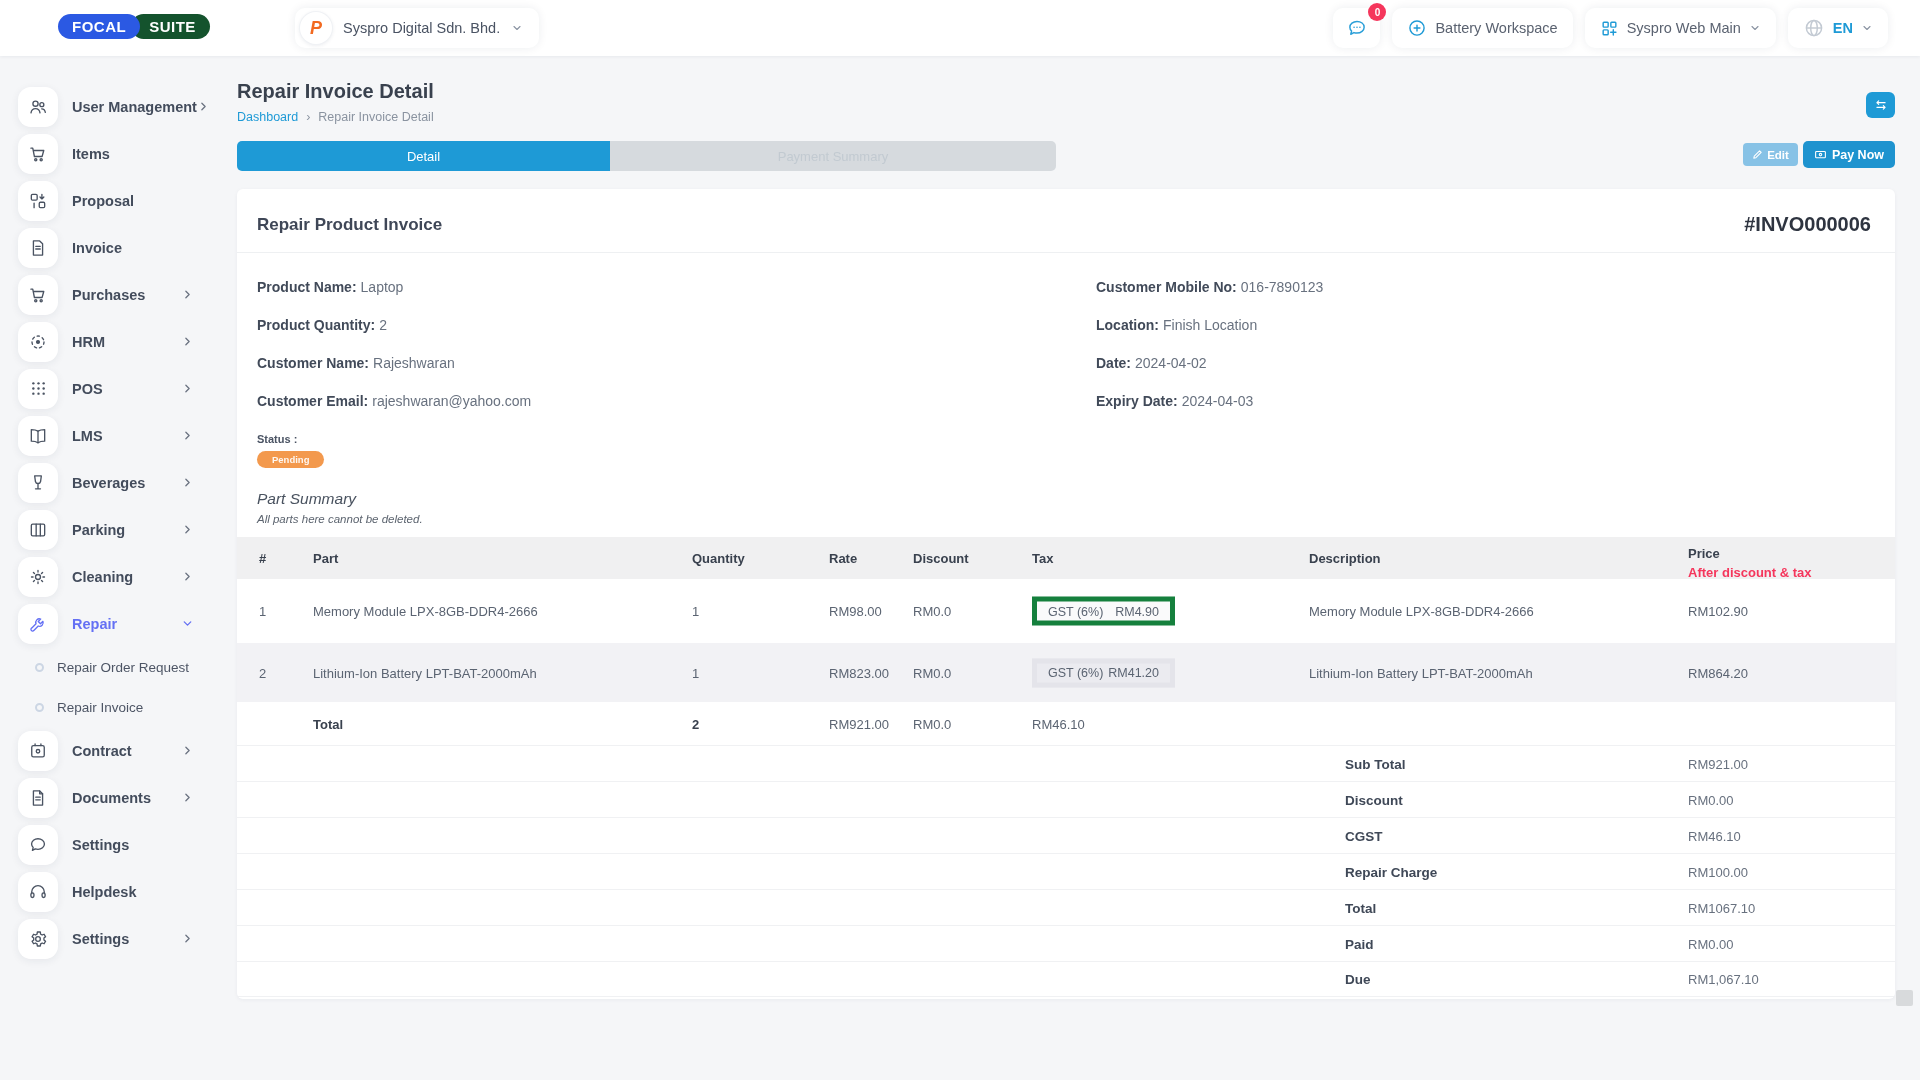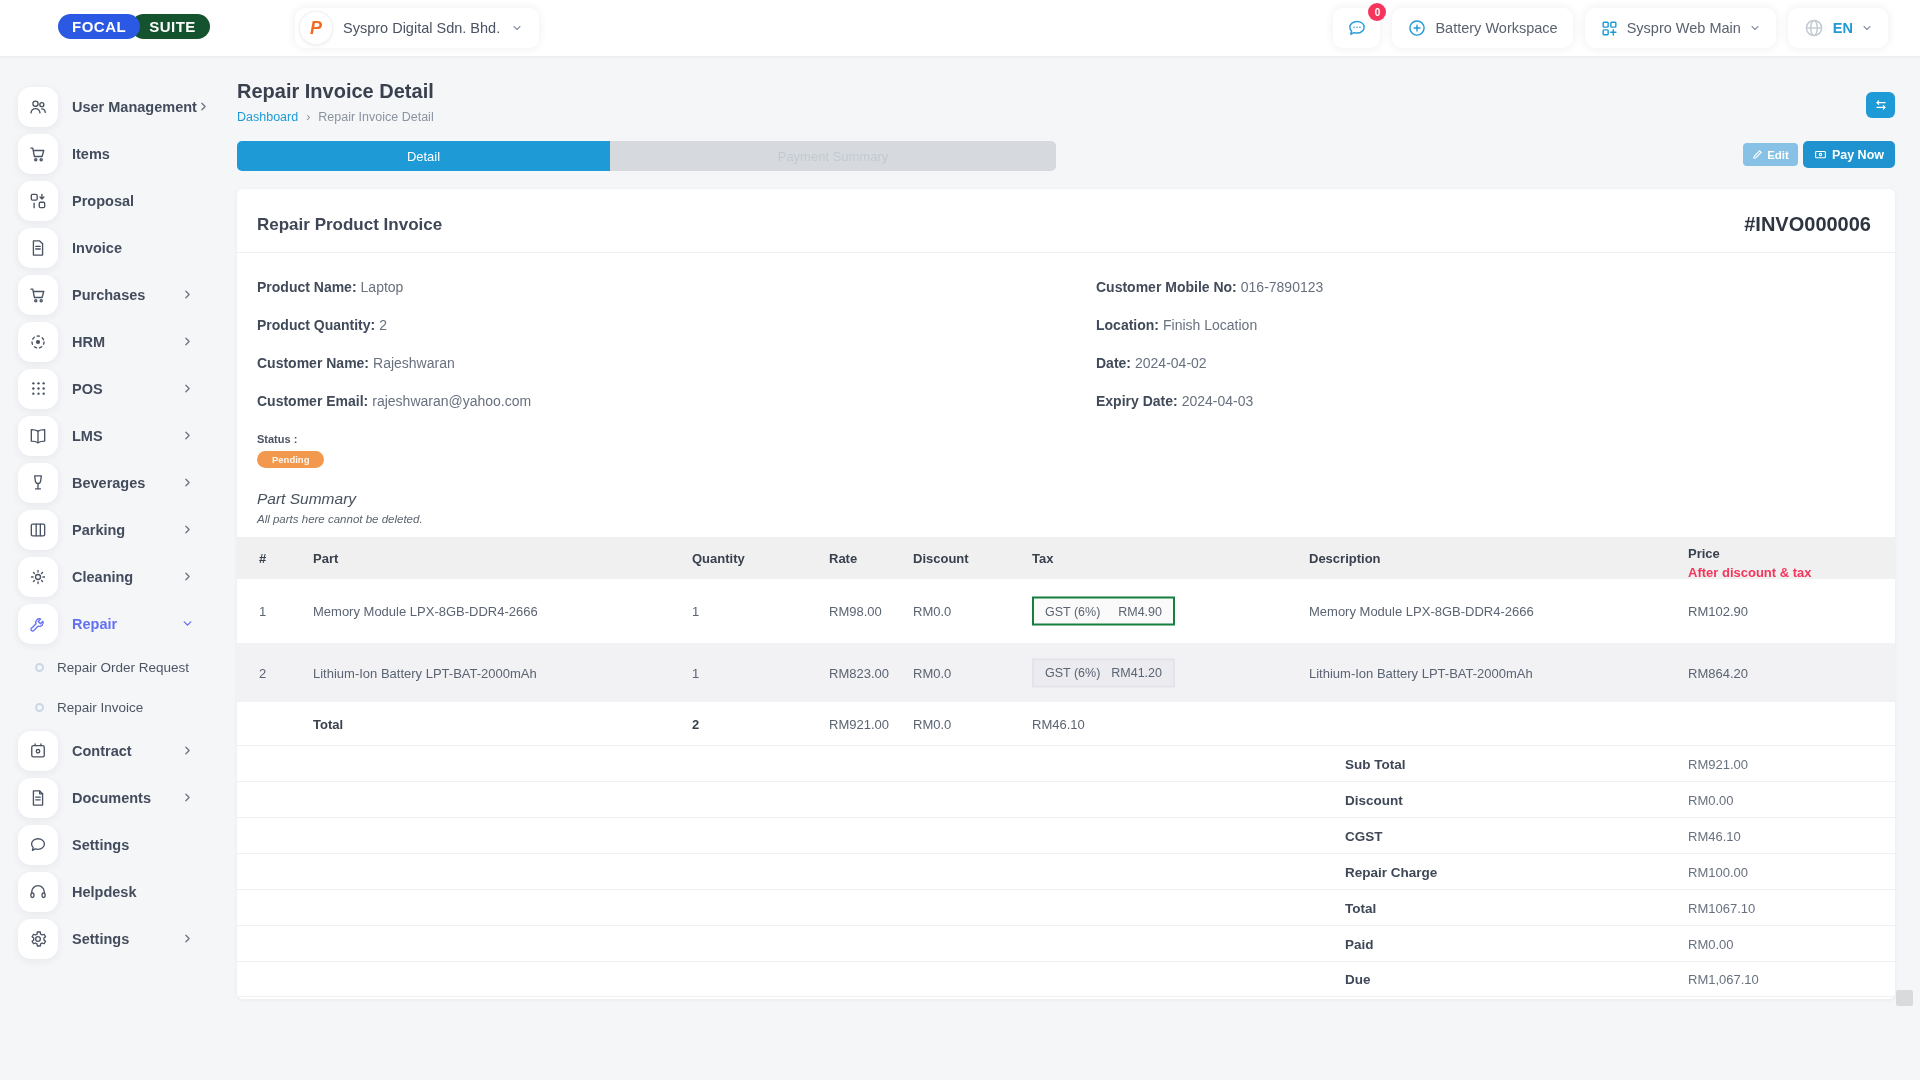--- a/index.html
+++ b/index.html
@@ -118,21 +118,21 @@
     color:#5b6472; white-space:nowrap; }
   .c-no   { left:22px; }
   .c-part { left:76px; }
   .c-qty  { left:455px; }
   .c-rate { left:592px; }
   .c-disc { left:676px; }
   .c-tax  { left:795px; }
   .c-desc { left:1072px; }
   .c-price{ left:1451px; }
   .tax-chip { position:absolute; left:795px; top:50%; transform:translateY(-50%);
-    width:143px; height:29px; background:#fafafb; border:2px solid #15803d;
+    width:143px; height:29px; background:#fafafb; border:5px solid #15803d;
     display:flex; align-items:center; justify-content:space-between; padding:0 11px;
     font-size:12.5px; color:#5b6472; }
   .t-row.alt .tax-chip { background:#ebebf0; border-color:#e4e4ea; }
   .t-total { position:relative; height:43px; }
   .t-total .bold { font-weight:700; color:#39414e; }
 
   .s-row { position:relative; height:36px; border-top:1px solid #f0f1f3; }
   .s-label { position:absolute; left:1108px; top:50%; transform:translateY(-50%);
     font-size:13.5px; font-weight:700; color:#3f4857; }
   .s-value { position:absolute; left:1451px; top:50%; transform:translateY(-50%);

